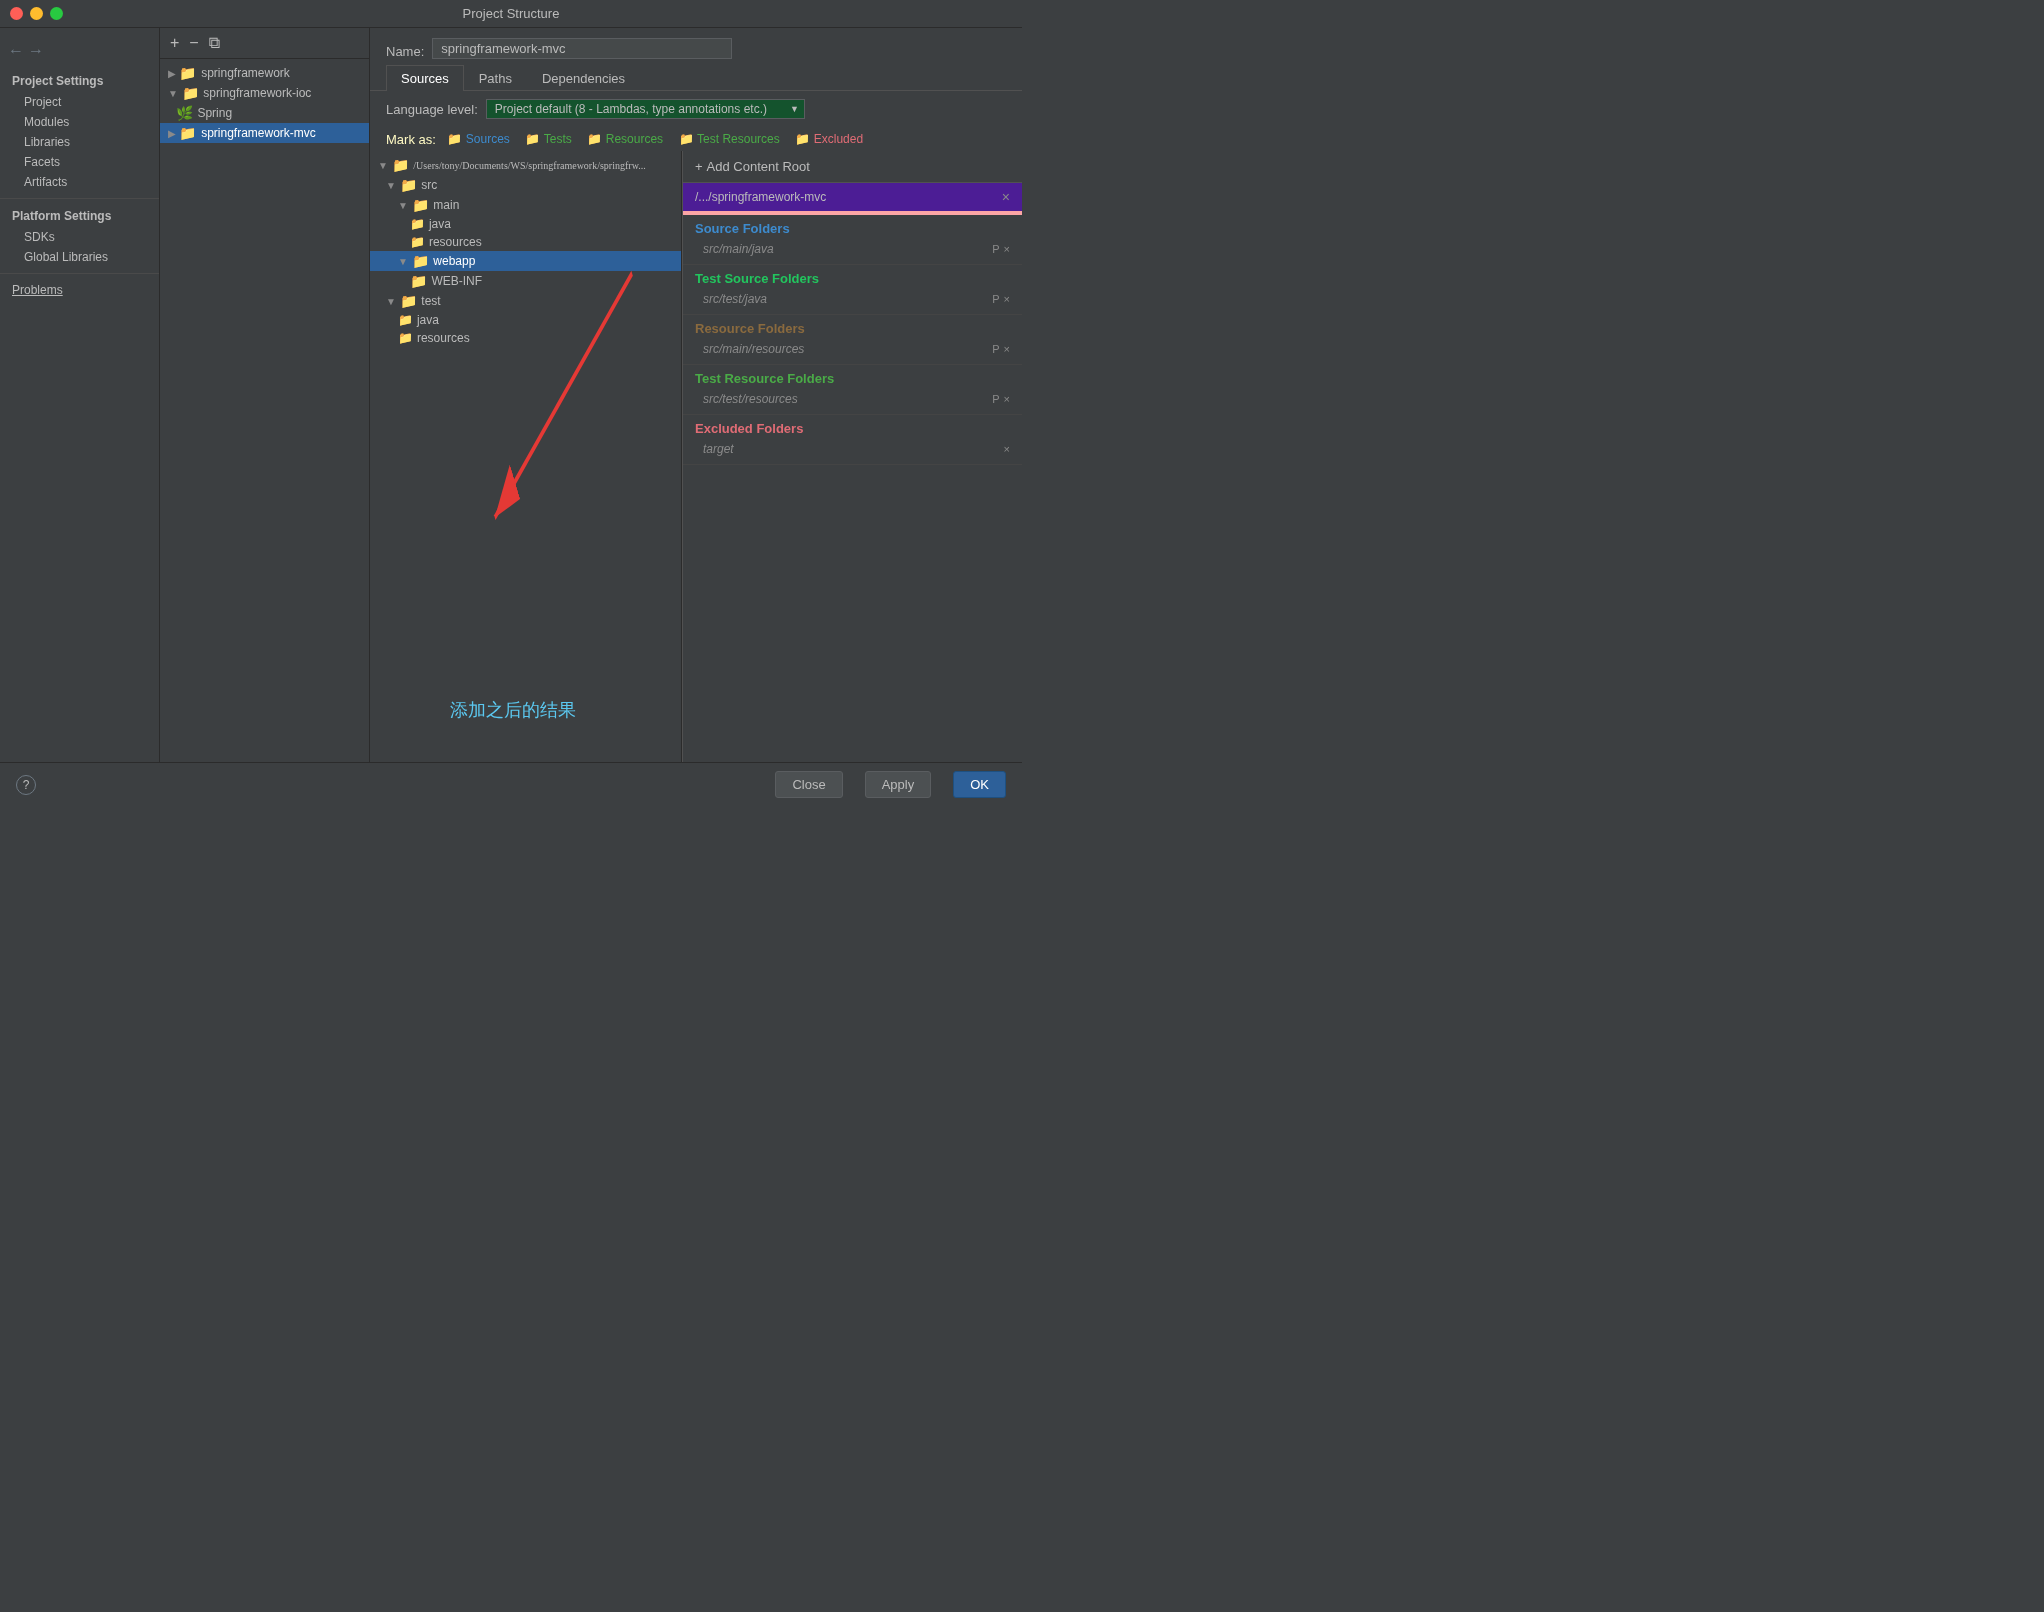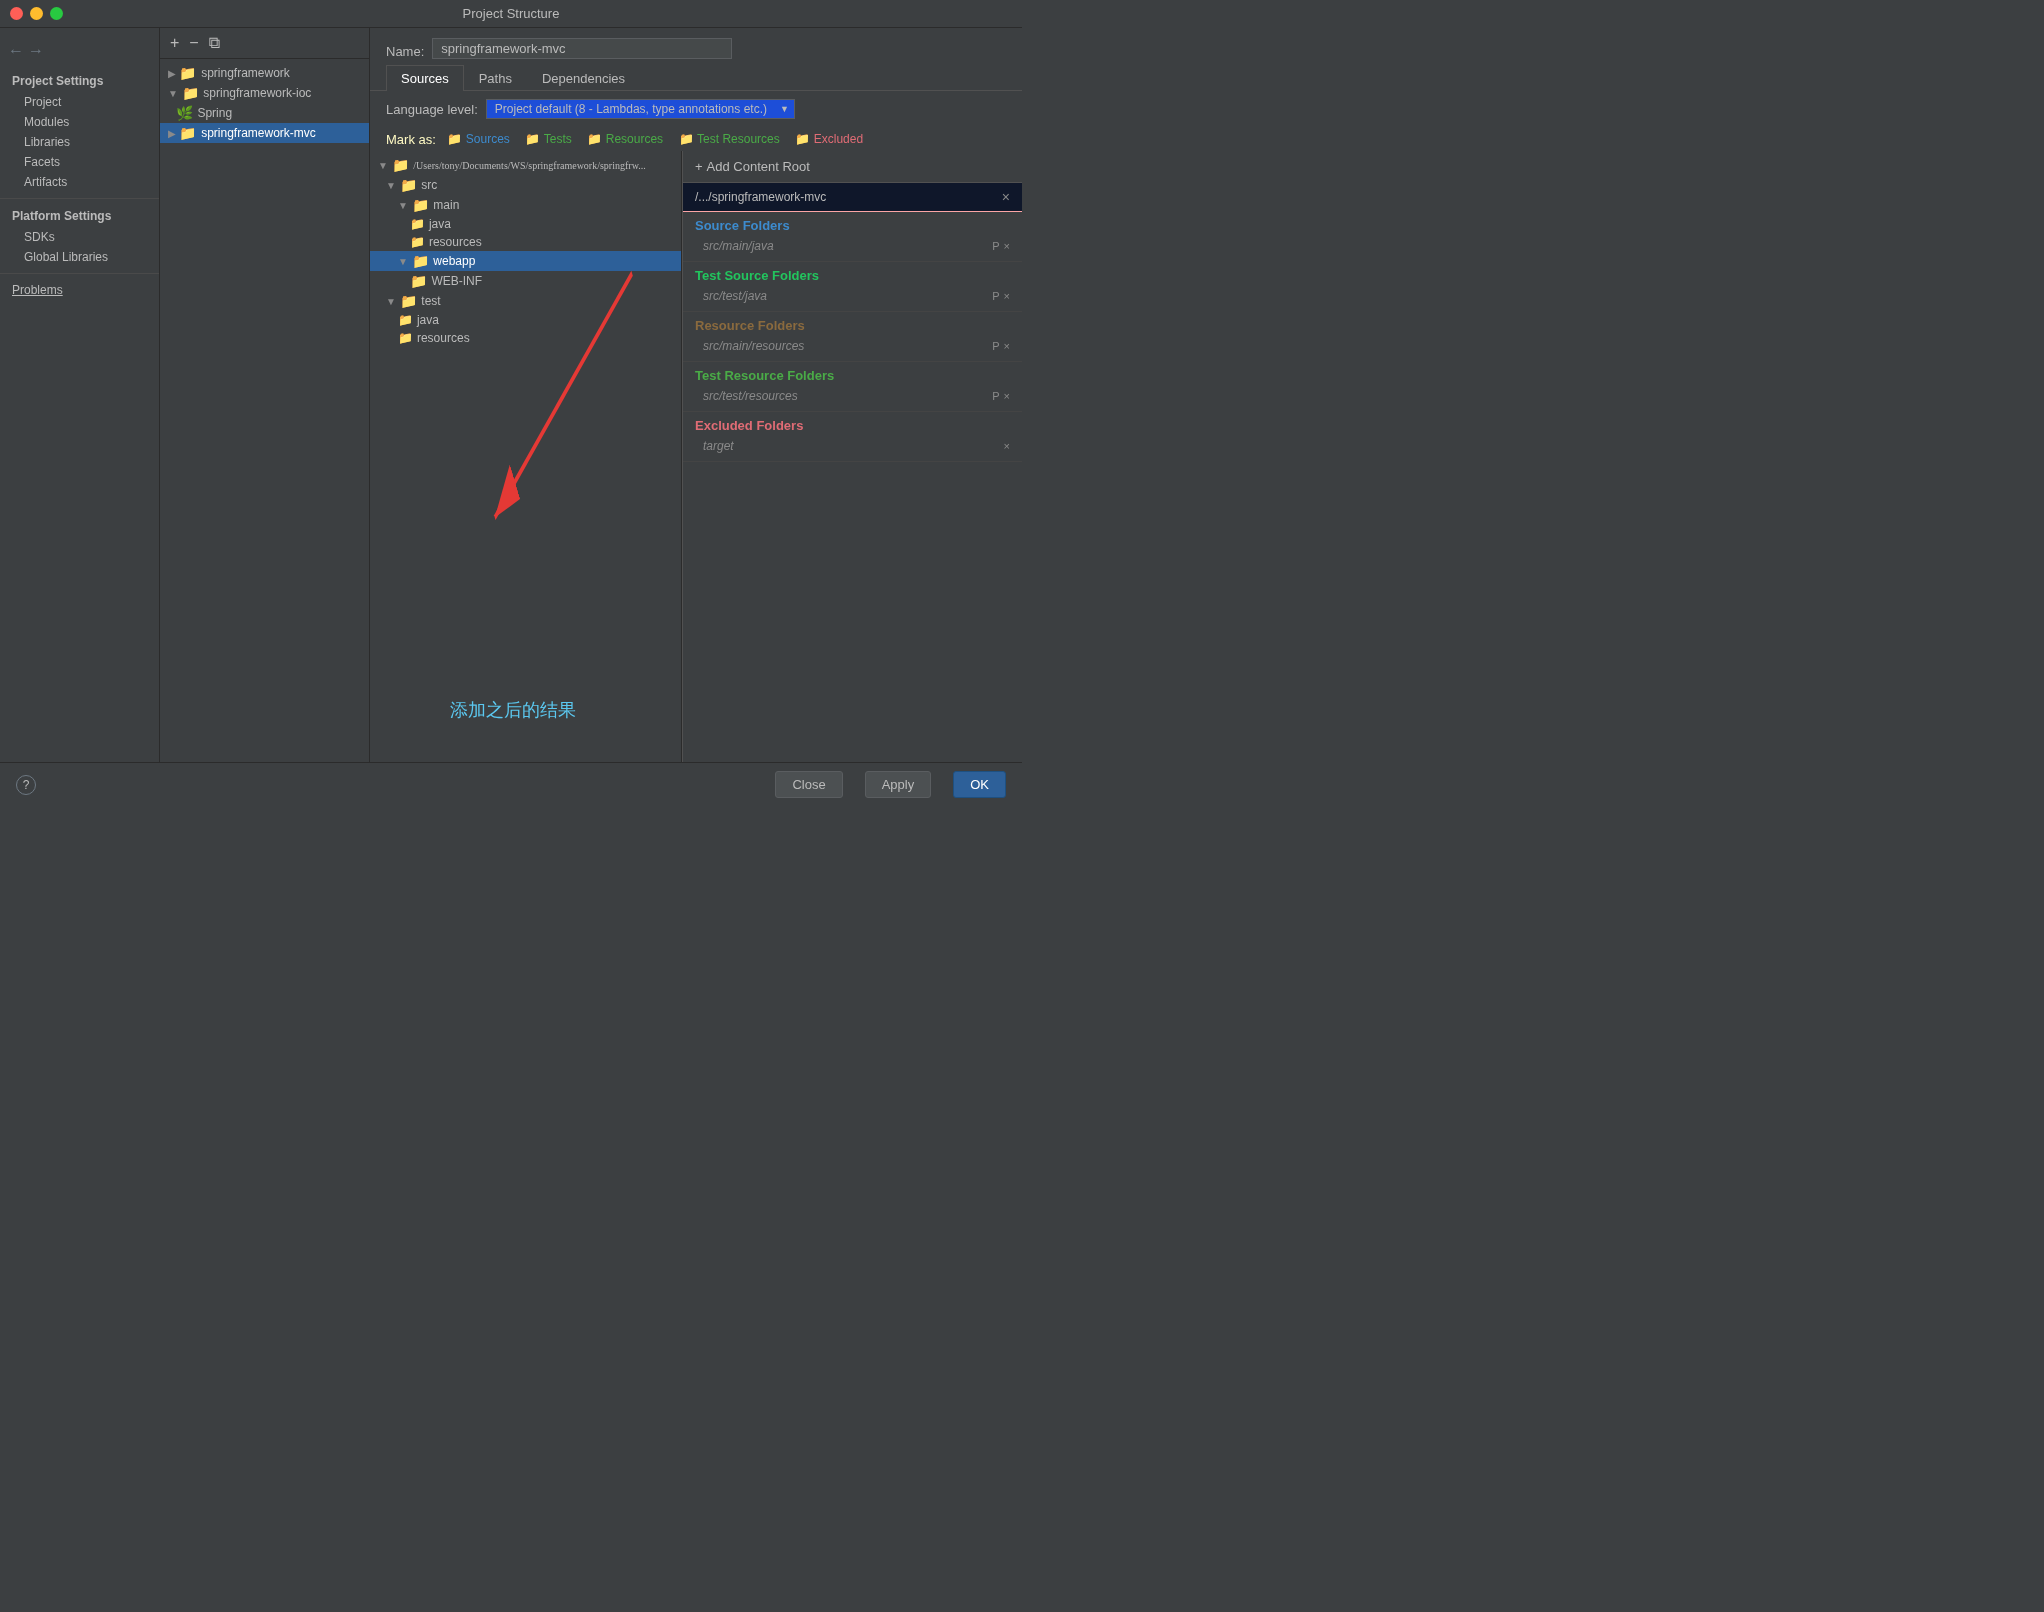--- a/index.html
+++ b/index.html
@@ -201,24 +201,24 @@
 
     
     .lang-row {
       display: flex;
       align-items: center;
       padding: 8px 16px;
       gap: 8px;
     }
     .lang-label { color: #bbbbbb; font-size: 13px; }
     .lang-select {
-      background: #1d4ed8;
+      background: #14532d;
       border: 1px solid #5a5d60;
       color: #bbbbbb;
-      padding: 2px 26px 2px 8px;
+      padding: 2px 36px 2px 8px;
       font-size: 12px;
       appearance: none;
       cursor: pointer;
       min-width: 280px;
     }
     .lang-select-wrapper {
       position: relative;
       display: inline-block;
     }
     .lang-select-wrapper::after {
@@ -293,22 +293,22 @@
       align-items: center;
       gap: 4px;
     }
 
     
     .config-header {
       display: flex;
       align-items: center;
       justify-content: space-between;
       padding: 6px 12px;
-      background: #0f172a;
-      border-bottom: 1px solid #fca5a5;
+      background: #4c1d95;
+      border-bottom: 4px solid #fca5a5;
       font-size: 12px;
       color: #bbbbbb;
     }
     .config-close {
       cursor: pointer;
       font-size: 14px;
       color: #8a8a8a;
     }
 
     

